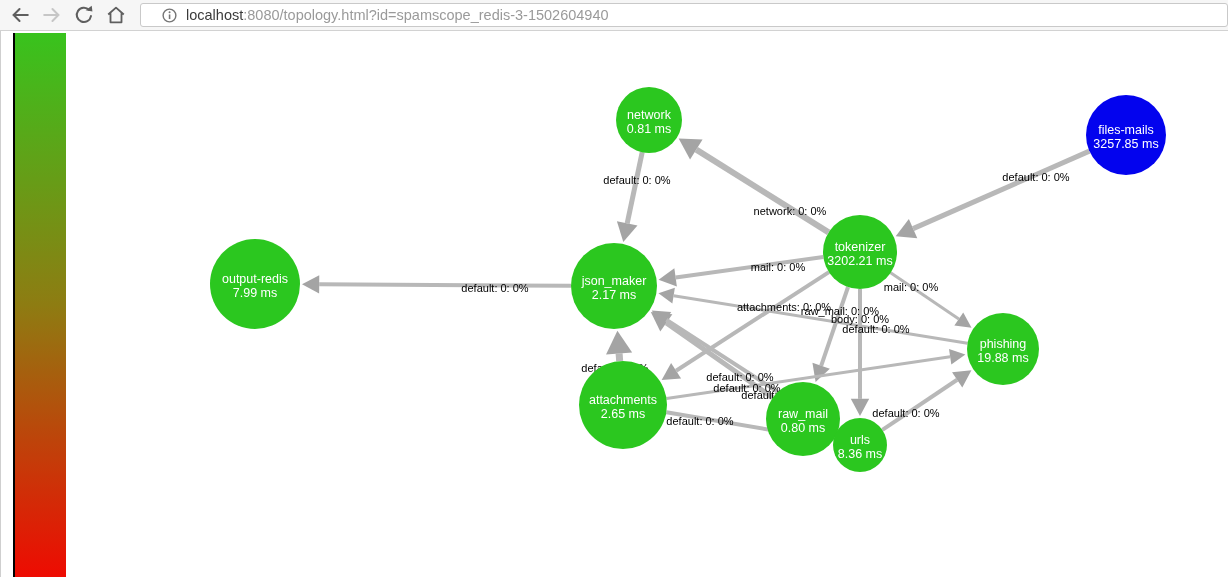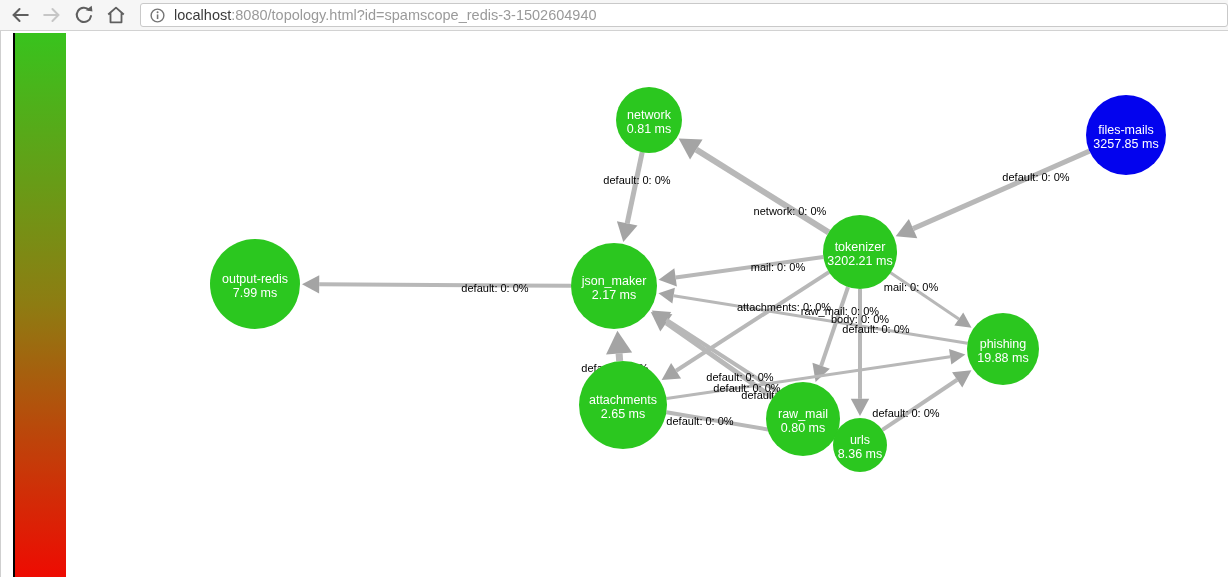--- a/index.html
+++ b/index.html
@@ -15,21 +15,21 @@
     z-index:3;
   }
   .tb-btn{
     width:28px;height:28px;border:none;background:transparent;padding:2px;
     display:flex;align-items:center;justify-content:center;cursor:pointer;
   }
   .tb-btn svg{display:block;}
   .url-bar{
     flex:1;height:24px;margin:0 0 0 6px;background:#ffffff;
     border:1px solid #c9c9c9;border-radius:3px;
-    display:flex;align-items:center;padding:0 8px;gap:8px;box-sizing:border-box;
+    display:flex;align-items:center;padding:0 20px;gap:8px;box-sizing:border-box;
   }
   .url-text{font-size:14.5px;white-space:nowrap;overflow:hidden;}
   .url-host{color:#3a3a3a;}
   .url-rest{color:#9a9a9a;}
   
   .window-edge{
     position:absolute;left:0;top:31px;width:1px;height:546px;background:#cfcfcf;z-index:2;
   }
   .legend{
     position:absolute;left:13px;top:33px;width:51px;height:544px;

